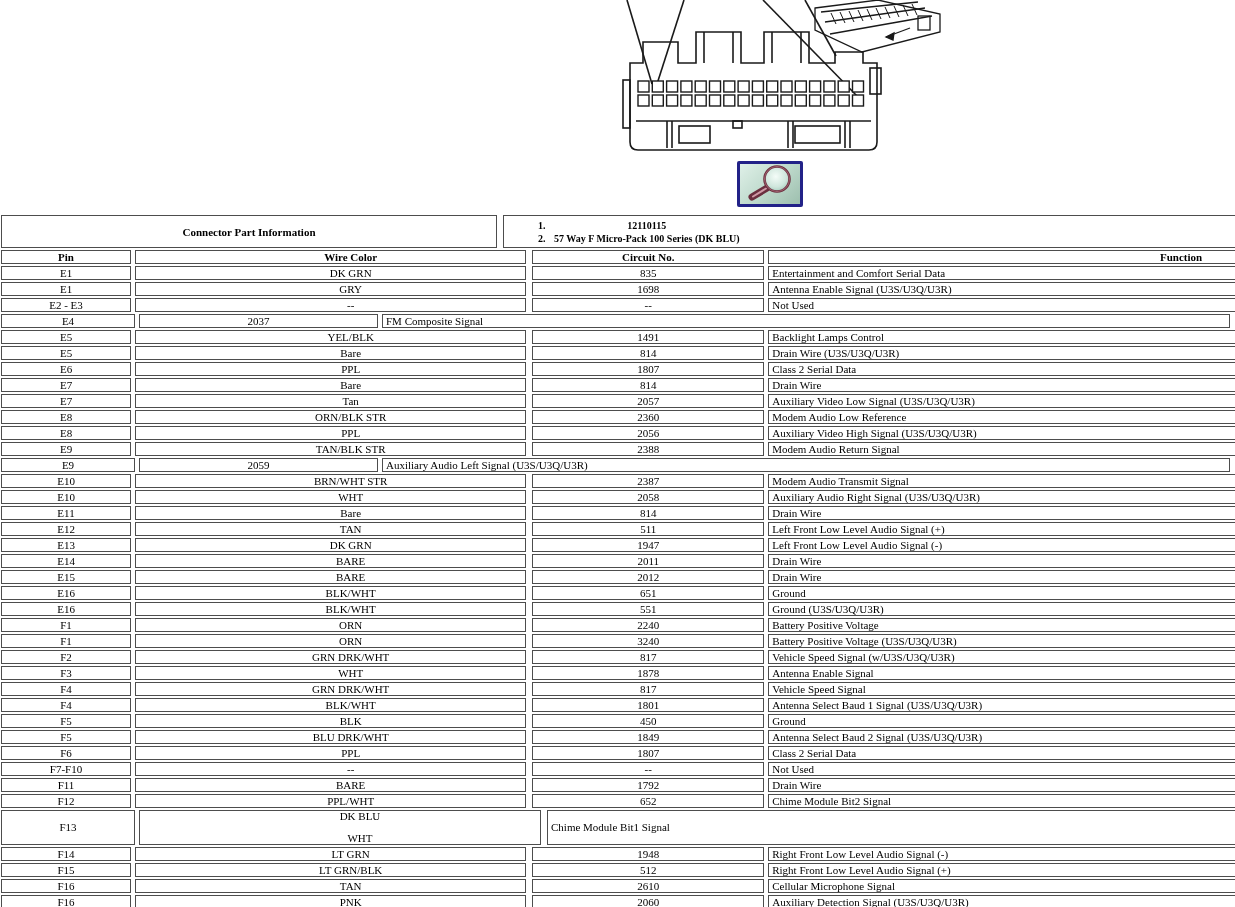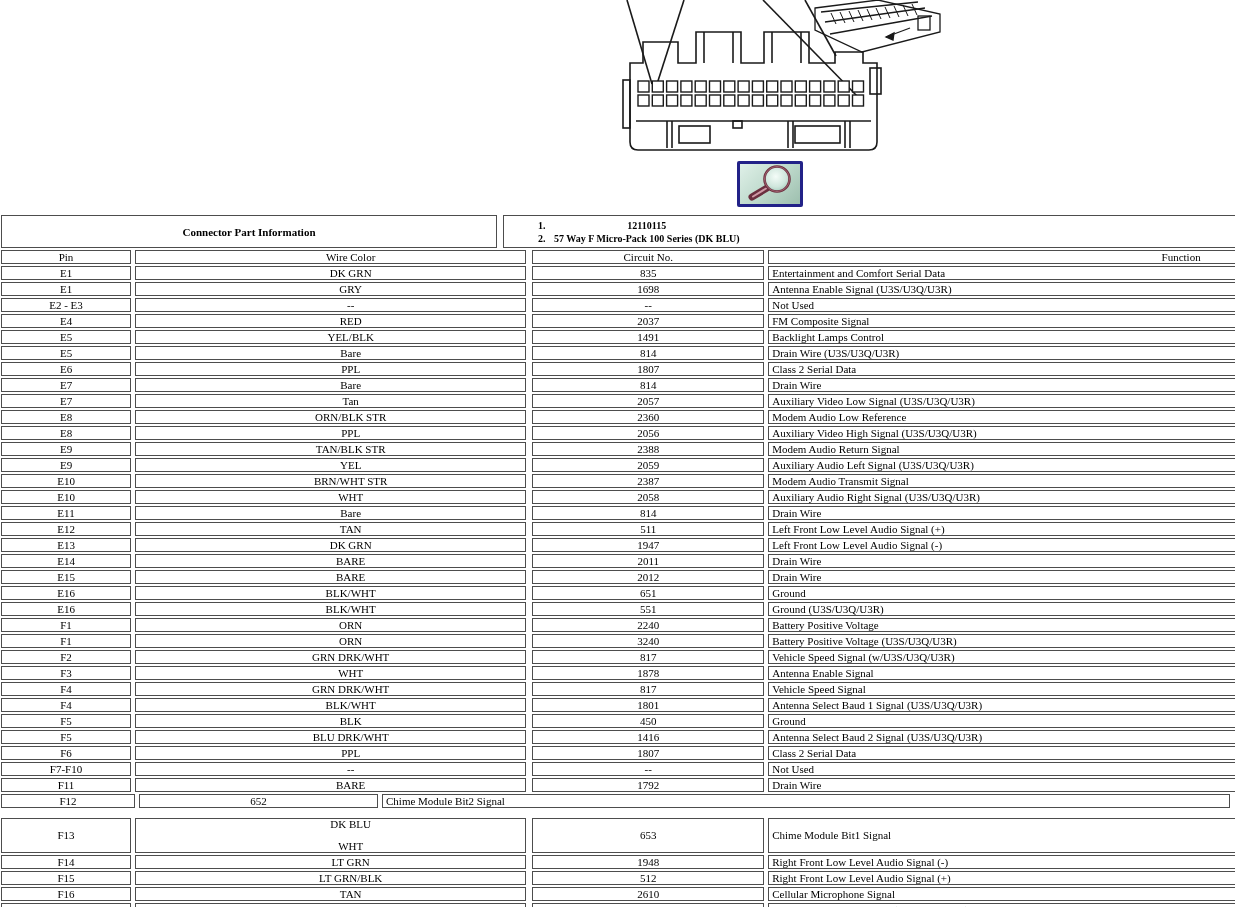--- a/index.html
+++ b/index.html
@@ -20,27 +20,27 @@
   .cell{
     border:1px solid #4d4d4d;box-sizing:content-box;
     display:flex;align-items:center;justify-content:center;
     height:12px;line-height:12px;font-size:11px;text-align:center;
     background:#fff;overflow:hidden;white-space:nowrap;
   }
   .c1{width:132px;margin-right:4px;}
   .c2{width:360px;margin-right:6px;white-space:pre-line;padding-left:40px;}
   .c3{width:237px;margin-right:4px;}
   .c4{width:846px;justify-content:flex-start;padding-left:3px;width:843px;}
-  .tall .cell{height:33px;line-height:11px;margin-top:8px;}
+  .tall .cell{height:33px;line-height:11px;}
   .hband .cell{font-weight:bold;}
   .hA{width:494px;margin-right:6px;height:31px;}
   .hB{width:1085px;height:31px;justify-content:flex-start;}
   .hB ol{margin:0;padding:0 0 0 44px;font-weight:bold;font-size:10px;line-height:13px;}
   .hB li{padding-left:6px;}
-  .colhead .cell{font-weight:normal;}
+  .colhead .cell{font-weight:bold;}
 </style>
 </head>
 <body>
 
 <div class="figure">
   <svg width="350" height="212" viewBox="0 0 350 212">
     <g stroke="#1a1a1a" stroke-width="1.6" fill="none">
 
       <line x1="27" y1="0" x2="52" y2="84"></line>
       <line x1="84" y1="0" x2="57" y2="84"></line>
@@ -172,21 +172,20 @@
         <div class="cell c4">Antenna Enable Signal (U3S/U3Q/U3R)</div>
       </div>
       <div class="trow">
         <div class="cell c1">E2 - E3</div>
         <div class="cell c2">--</div>
         <div class="cell c3">--</div>
         <div class="cell c4">Not Used</div>
       </div>
       <div class="trow">
         <div class="cell c1">E4</div>
-        <div class="cell c2">RED</div>
         <div class="cell c3">2037</div>
         <div class="cell c4">FM Composite Signal</div>
       </div>
       <div class="trow">
         <div class="cell c1">E5</div>
         <div class="cell c2">YEL/BLK</div>
         <div class="cell c3">1491</div>
         <div class="cell c4">Backlight Lamps Control</div>
       </div>
       <div class="trow">
@@ -226,21 +225,20 @@
         <div class="cell c4">Auxiliary Video High Signal (U3S/U3Q/U3R)</div>
       </div>
       <div class="trow">
         <div class="cell c1">E9</div>
         <div class="cell c2">TAN/BLK STR</div>
         <div class="cell c3">2388</div>
         <div class="cell c4">Modem Audio Return Signal</div>
       </div>
       <div class="trow">
         <div class="cell c1">E9</div>
-        <div class="cell c2">YEL</div>
         <div class="cell c3">2059</div>
         <div class="cell c4">Auxiliary Audio Left Signal (U3S/U3Q/U3R)</div>
       </div>
       <div class="trow">
         <div class="cell c1">E10</div>
         <div class="cell c2">BRN/WHT STR</div>
         <div class="cell c3">2387</div>
         <div class="cell c4">Modem Audio Transmit Signal</div>
       </div>
       <div class="trow">
@@ -329,21 +327,21 @@
       </div>
       <div class="trow">
         <div class="cell c1">F5</div>
         <div class="cell c2">BLK</div>
         <div class="cell c3">450</div>
         <div class="cell c4">Ground</div>
       </div>
       <div class="trow">
         <div class="cell c1">F5</div>
         <div class="cell c2">BLU DRK/WHT</div>
-        <div class="cell c3">1416</div>
+        <div class="cell c3">1849</div>
         <div class="cell c4">Antenna Select Baud 2 Signal (U3S/U3Q/U3R)</div>
       </div>
       <div class="trow">
         <div class="cell c1">F6</div>
         <div class="cell c2">PPL</div>
         <div class="cell c3">1807</div>
         <div class="cell c4">Class 2 Serial Data</div>
       </div>
       <div class="trow">
         <div class="cell c1">F7-F10</div>
@@ -352,29 +350,29 @@
         <div class="cell c4">Not Used</div>
       </div>
       <div class="trow">
         <div class="cell c1">F11</div>
         <div class="cell c2">BARE</div>
         <div class="cell c3">1792</div>
         <div class="cell c4">Drain Wire</div>
       </div>
       <div class="trow">
         <div class="cell c1">F12</div>
+        <div class="cell c2">PPL/WHT</div>
         <div class="cell c3">652</div>
         <div class="cell c4">Chime Module Bit2 Signal</div>
       </div>
       <div class="trow tall">
         <div class="cell c1">F13</div>
         <div class="cell c2">DK BLU
 
 WHT</div>
-        <div class="cell c3">653</div>
         <div class="cell c4">Chime Module Bit1 Signal</div>
       </div>
       <div class="trow">
         <div class="cell c1">F14</div>
         <div class="cell c2">LT GRN</div>
         <div class="cell c3">1948</div>
         <div class="cell c4">Right Front Low Level Audio Signal (-)</div>
       </div>
       <div class="trow">
         <div class="cell c1">F15</div>

